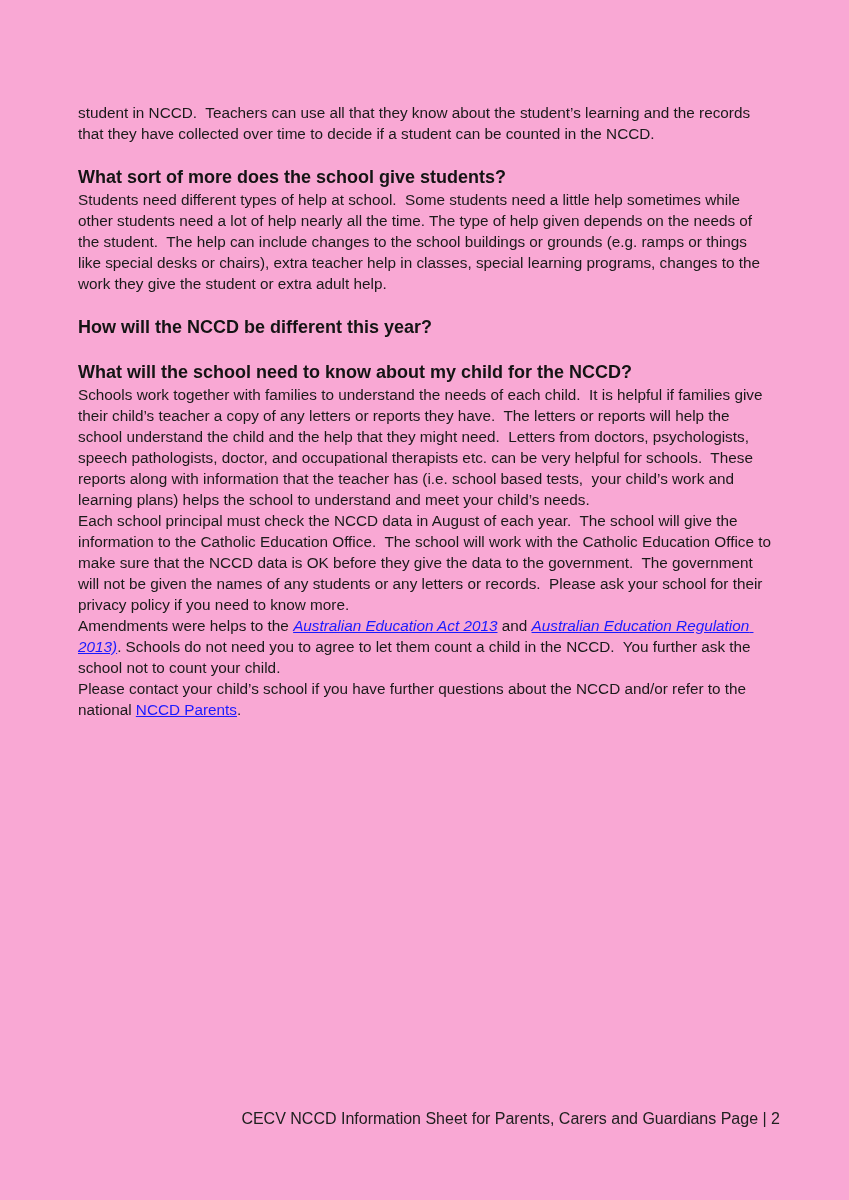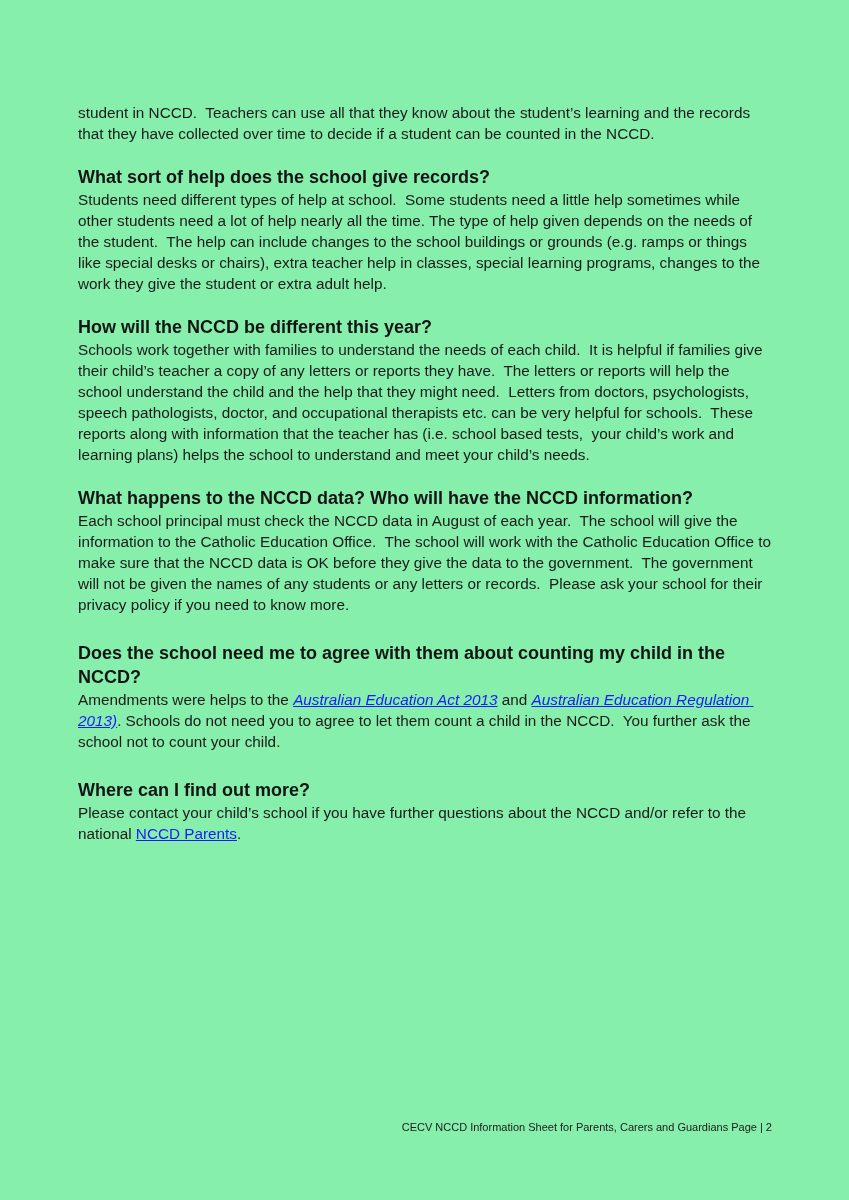--- a/index.html
+++ b/index.html
@@ -4,21 +4,21 @@
 <style>
   html, body {
     margin: 0;
     padding: 0;
     background: #ffffff;
   }
   .page {
     position: relative;
     width: 849px;
     height: 1200px;
-    background: #86efac;
+    background: #f9a8d4;
     font-family: "Liberation Sans", sans-serif;
     color: #1a1a1a;
     overflow: hidden;
   }
   .content {
     position: absolute;
     left: 78px;
     top: 102px;
     width: 693px;
   }
@@ -44,49 +44,46 @@
     color: #1a1aff;
     text-decoration: underline;
     cursor: pointer;
   }
   a.link.italic {
     font-style: italic;
     text-decoration: underline;
   }
   .footer {
     position: absolute;
-    right: 77px;
+    right: 69px;
     top: 1111px;
-    font-size: 11px;
+    font-size: 16px;
     line-height: 16px;
     color: #202020;
     white-space: pre;
-    margin-top: 8px;
   }
 </style>
 </head>
 <body>
 
 <div class="page">
   <div class="content">
 
     <p class="body">student in NCCD.  Teachers can use all that they know about the student’s learning and the records that they have collected over time to decide if a student can be counted in the NCCD.</p>
 
-    <h2 class="heading">What sort of help does the school give records?</h2>
+    <h2 class="heading">What sort of more does the school give students?</h2>
     <p class="body">Students need different types of help at school.  Some students need a little help sometimes while other students need a lot of help nearly all the time. The type of help given depends on the needs of the student.  The help can include changes to the school buildings or grounds (e.g. ramps or things like special desks or chairs), extra teacher help in classes, special learning programs, changes to the work they give the student or extra adult help.</p>
 
     <h2 class="heading">How will the NCCD be different this year?</h2>
 
+    <h2 class="heading">What will the school need to know about my child for the NCCD?</h2>
     <p class="body">Schools work together with families to understand the needs of each child.  It is helpful if families give their child’s teacher a copy of any letters or reports they have.  The letters or reports will help the school understand the child and the help that they might need.  Letters from doctors, psychologists, speech pathologists, doctor, and occupational therapists etc. can be very helpful for schools.  These reports along with information that the teacher has (i.e. school based tests,  your child’s work and learning plans) helps the school to understand and meet your child’s needs.</p>
 
-    <h2 class="heading">What happens to the NCCD data? Who will have the NCCD information?</h2>
     <p class="body">Each school principal must check the NCCD data in August of each year.  The school will give the information to the Catholic Education Office.  The school will work with the Catholic Education Office to make sure that the NCCD data is OK before they give the data to the government.  The government will not be given the names of any students or any letters or records.  Please ask your school for their privacy policy if you need to know more.</p>
 
-    <h2 class="heading extra-space">Does the school need me to agree with them about counting my child in the NCCD?</h2>
     <p class="body"><span>Amendments were helps to the </span><a class="link italic">Australian Education Act 2013</a><span> and </span><a class="link italic">Australian Education Regulation 2013)</a><span>. Schools do not need you to agree to let them count a child in the NCCD.  You further ask the school not to count your child.</span></p>
 
-    <h2 class="heading extra-space">Where can I find out more?</h2>
     <p class="body"><span>Please contact your child’s school if you have further questions about the NCCD and/or refer to the national </span><a class="link">NCCD Parents</a><span>.</span></p>
 
   </div>
 
   <div class="footer">CECV NCCD Information Sheet for Parents, Carers and Guardians Page | 2</div>
 </div>
 
 </body></html>

